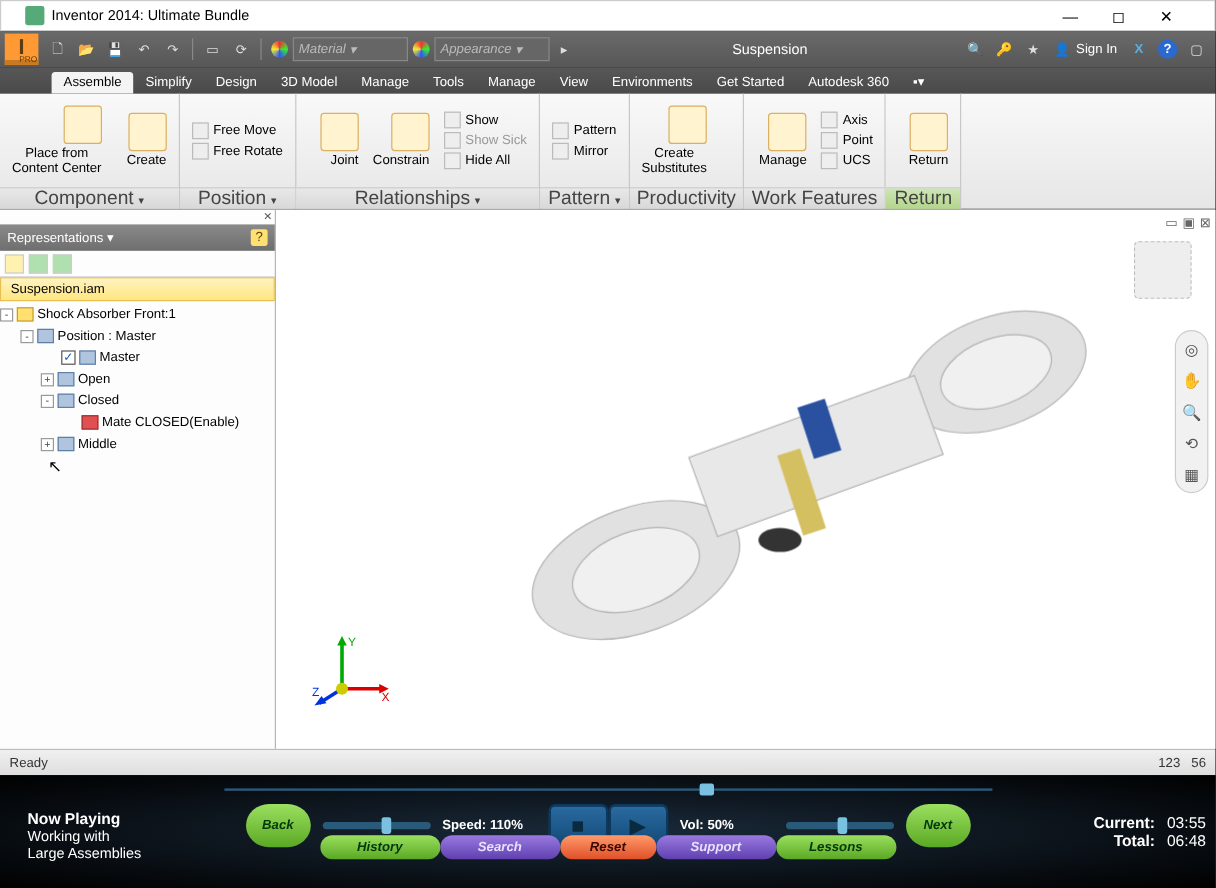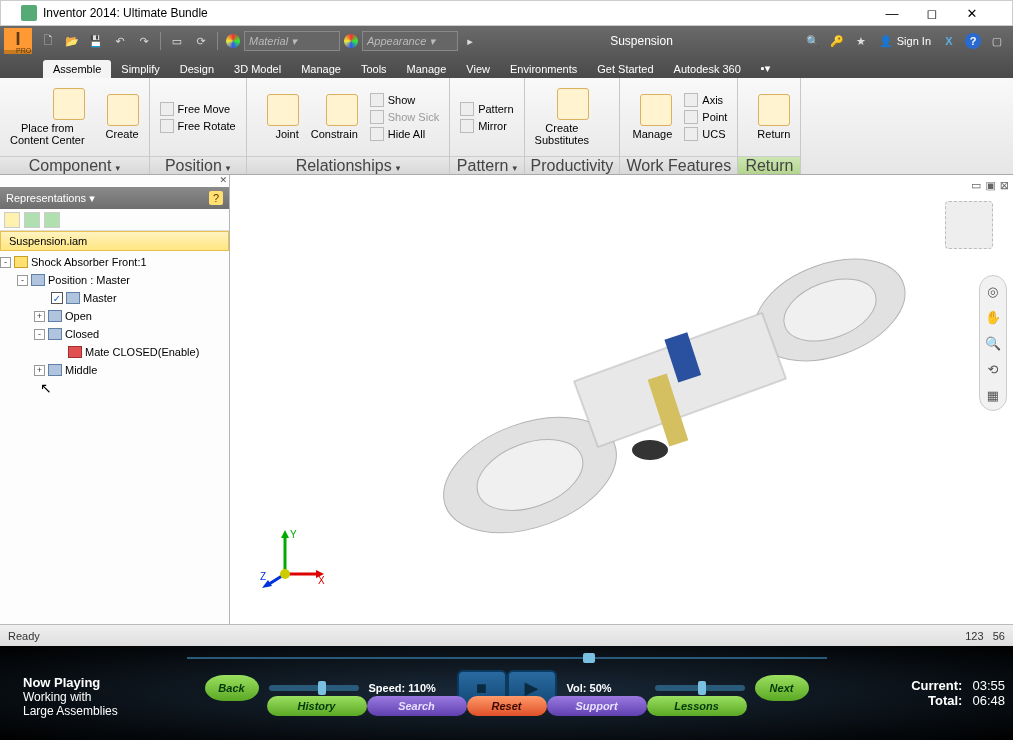--- a/index.html
+++ b/index.html
@@ -78,21 +78,21 @@
 .player .nowplaying { position:absolute; left:23px; top:30px; line-height:14px;}
 .player .nowplaying .t { font-weight:bold; font-size:13px;}
 .player .times { position:absolute; right:8px; top:32px; text-align:left; font-size:13px; }
 .player .times .row { display:flex; gap:10px;}
 .player .times .lbl { font-weight:bold; width:62px; text-align:right;}
 .player .center { position:absolute; left:50%; top:8px; transform:translateX(-50%); width:640px; height:80px;}
 .player .scrub { position:absolute; top:0; left:0; right:0; height:8px; }
 .player .scrub .track { height:2px; background:#2a5a7a; position:absolute; top:3px; left:0; right:0;}
 .player .scrub .thumb { width:12px;height:10px;background:#7ac0e0;position:absolute;top:-1px;left:62%; border-radius:2px; cursor:pointer;}
 .player .midrow { position:absolute; top:16px; left:0; right:0; height:36px; display:flex; align-items:center; justify-content:center; gap:10px;}
-.player .navarrow { width:54px;height:26px; border-radius:50% / 70%; display:flex;align-items:center;justify-content:center;font-size:11px;font-weight:bold;font-style:italic;color:#04380a;cursor:pointer; background:linear-gradient(#9be060,#5aa824);}
+.player .navarrow { width:54px;height:36px; border-radius:50% / 70%; display:flex;align-items:center;justify-content:center;font-size:11px;font-weight:bold;font-style:italic;color:#04380a;cursor:pointer; background:linear-gradient(#9be060,#5aa824);}
 .player .slider { width:90px;height:6px;background:#2a5a7a;border-radius:3px;position:relative;cursor:pointer;}
 .player .slider .th { width:8px;height:14px;background:#7ac0e0;position:absolute;top:-4px;border-radius:2px;}
 .player .readout { font-size:11px; font-weight:bold; min-width:78px;}
 .player .transport { display:flex; gap:0;}
 .player .tbtn { width:50px;height:36px;background:linear-gradient(#2a6aa0,#134a78);border-radius:6px;display:flex;align-items:center;justify-content:center;cursor:pointer;font-size:18px;color:#0a2a40;border:2px solid #0a3a60;}
 .player .btnrow { position:absolute; bottom:18px; left:0; right:0; display:flex; justify-content:center; }
 .player .pillbtn { width:100px;height:20px;border-radius:10px;display:flex;align-items:center;justify-content:center;font-size:11px;font-weight:bold;font-style:italic;cursor:pointer;color:#04380a;}
 .player .pillbtn.green { background:linear-gradient(#9be060,#5aa824);}
 .player .pillbtn.purple { background:linear-gradient(#9a7ae0,#6040b0); color:#e8e0ff;}
 .player .pillbtn.red { background:linear-gradient(#ff9a6a,#e05028); color:#3a0a02; width:80px;}

